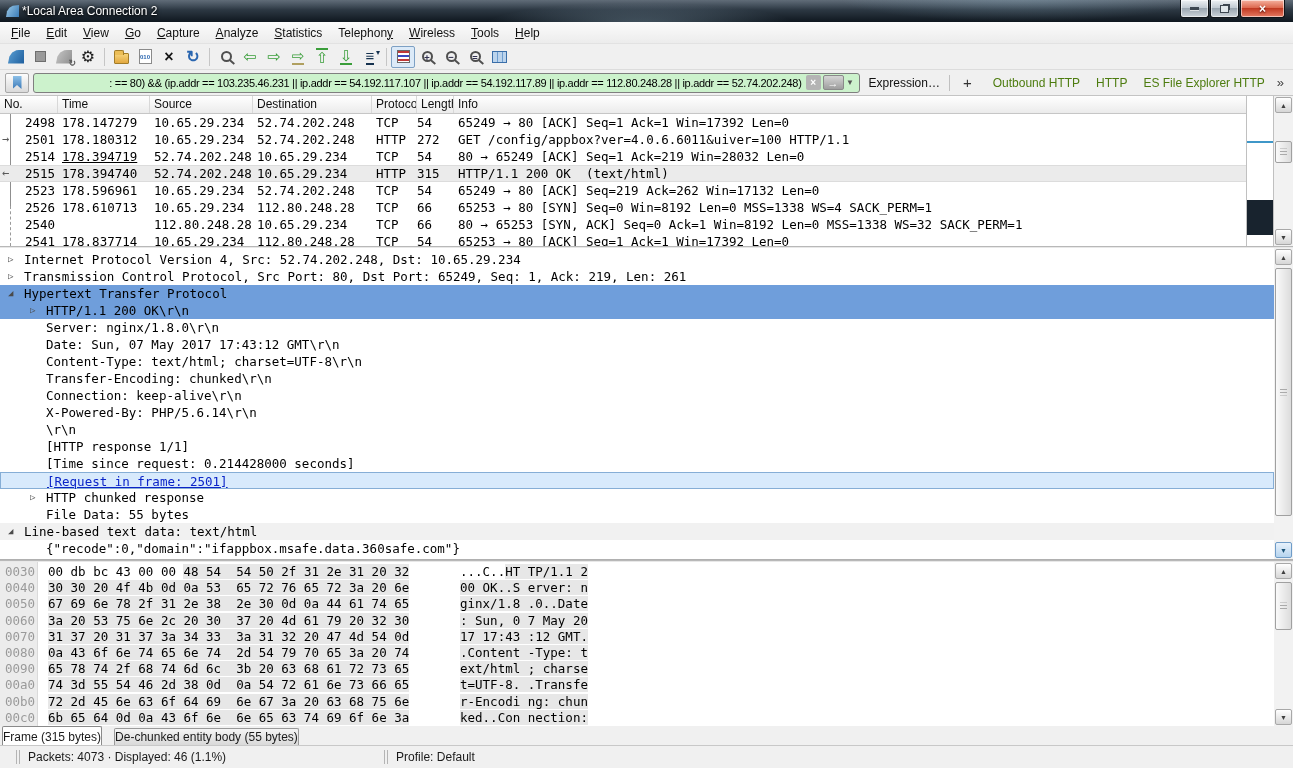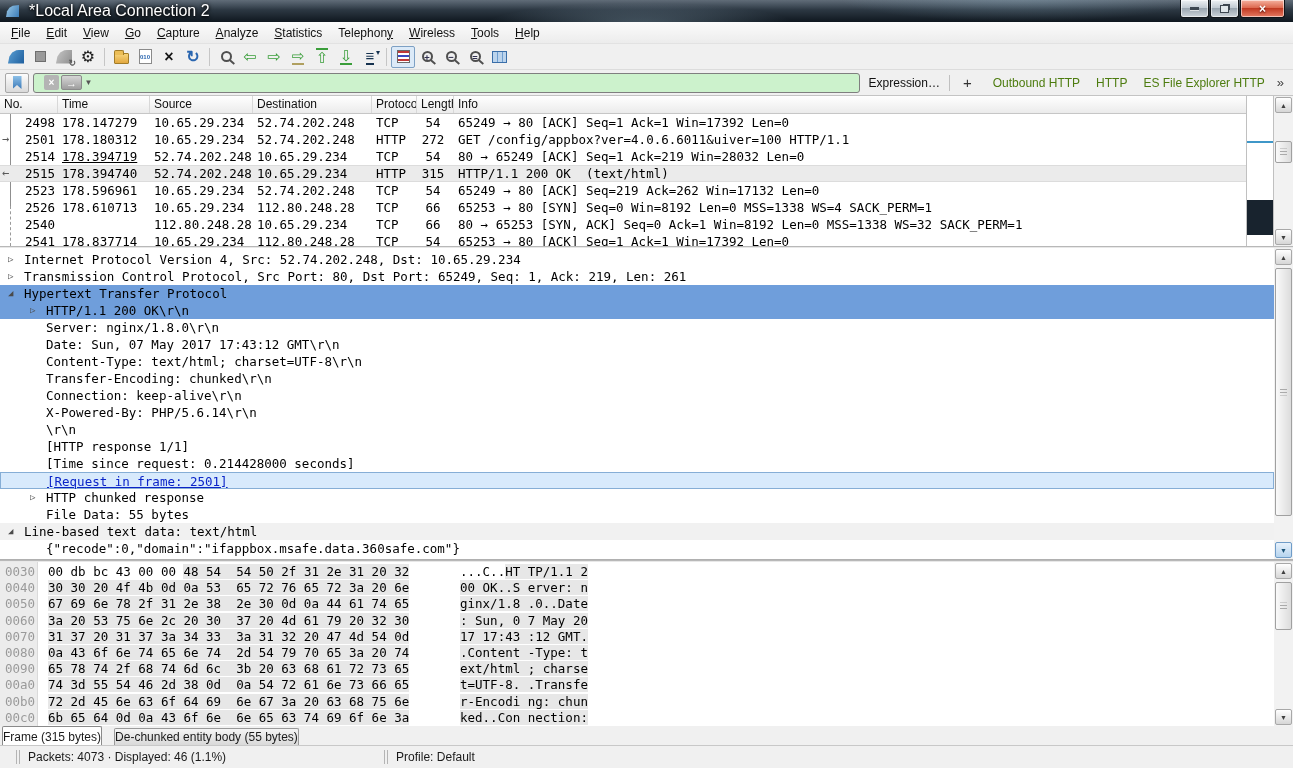--- a/index.html
+++ b/index.html
@@ -8,21 +8,21 @@
 
   
   .titlebar{height:22px;position:relative;display:flex;align-items:center;padding-left:6px;
     background:
       radial-gradient(ellipse 220px 30px at 640px 110%, rgba(170,200,220,.35), transparent 70%),
       radial-gradient(ellipse 260px 34px at 1020px -10%, rgba(150,185,205,.30), transparent 70%),
       linear-gradient(180deg, rgba(255,255,255,.16), rgba(255,255,255,0) 45%),
       linear-gradient(180deg,#42505e 0%, #27323c 55%, #0f171f 100%);}
   .title-fin{width:13px;height:12px;background:linear-gradient(120deg,#9ecbe8,#3a7cb8);
     clip-path:polygon(0 100%,8% 52%,26% 22%,52% 6%,100% 0,100% 100%)}
-  .title-text{color:#fff;font-size:16px;margin-left:10px;text-shadow:0 1px 3px #000,0 0 4px rgba(0,0,0,.8)}
+  .title-text{color:#fff;font-size:12px;margin-left:3px;text-shadow:0 1px 3px #000,0 0 4px rgba(0,0,0,.8)}
   .winbtns{position:absolute;right:8px;top:0;display:flex}
   .winbtn{width:29px;height:18px;border:1px solid #101418;border-top:none;border-radius:0 0 3px 3px;
     display:flex;align-items:center;justify-content:center;margin-left:1px;
     background:linear-gradient(180deg,#eef2f5 0%,#c2cbd3 45%,#9aa6b0 50%,#cdd4da 100%);
     box-shadow:inset 0 0 0 1px rgba(255,255,255,.55)}
   .winbtn.close{width:45px;background:linear-gradient(180deg,#f5b2a0 0%,#dd6a50 45%,#c03a22 50%,#e67a62 100%)}
   .glyph-min{width:9px;height:3px;background:#3c4650;box-shadow:0 1px 0 rgba(255,255,255,.6)}
   .glyph-restore{width:9px;height:8px;border:1px solid #3c4650;background:#dfe6ea;box-shadow:2px -2px 0 -1px #3c4650}
   .glyph-close{color:#fff;font-weight:bold;font-size:12px;text-shadow:0 1px 2px #501008;line-height:1}
 
@@ -91,21 +91,21 @@
   .listpane{height:150px;display:flex;background:#fff;overflow:hidden}
   .listmain{flex:1;display:flex;flex-direction:column;overflow:hidden;min-width:0}
   .lheader{height:18px;display:flex;background:linear-gradient(#ffffff,#ebebeb);border-bottom:1px solid #c6c6c6;font-size:12px;color:#101010}
   .lh{padding:1px 0 0 4px;border-right:1px solid #d8d8d8;white-space:nowrap;overflow:hidden;flex:none}
   .lh.last{flex:1;border-right:none}
   .lrows{flex:1;position:relative;overflow:hidden;font-family:"DejaVu Sans Mono",monospace;font-size:12.5px}
   .prow{display:flex;height:17px;line-height:17px;position:relative}
   .prow.selected{background:#ebebeb;box-shadow:inset 0 1px 0 #dcdcdc,inset 0 -1px 0 #dcdcdc}
   .pc{padding-left:4px;overflow:hidden;white-space:pre;flex:none}
   .pc.num{text-align:right;padding-left:0;padding-right:3px}
-  .pc.len{text-align:center;padding-right:5px;padding-left:0}
+  .pc.len{text-align:left;padding-right:5px;padding-left:0}
   .pc.info{flex:1}
   .pmark{position:absolute;left:2px;top:0;color:#5a5a5a;font-size:12px}
   .convline{position:absolute;left:10px;top:0;height:92px;width:0;border-left:1px solid #8f8f8f}
   .convline.dashed{top:92px;height:40px;border-left:1px dashed #9a9a9a}
   .minimap{width:28px;flex:none;border-left:1px solid #c0c0c0;border-right:1px solid #c0c0c0;background:#fff;position:relative}
   .mm-line{position:absolute;left:0;right:0;top:45px;height:2px;background:#3f97c8}
   .mm-block{position:absolute;left:0;right:0;top:104px;height:35px;background:#18232e}
 
   
   .vscroll{width:19px;flex:none;background:#f2f2f2;position:relative}
@@ -242,20 +242,21 @@
       <span class="tbbtn tb-resize-columns">
         <span class="colsicon"></span>
       </span>
     </div>
 
   <div class="filterbar">
     <div class="bookmark-btn">
       <span class="bookmark"></span>
     </div>
     <div class="filter-input">
+      <span class="filter-text">: == 80) &amp;&amp; (ip.addr == 103.235.46.231 || ip.addr == 54.192.117.107 || ip.addr == 54.192.117.89 || ip.addr == 112.80.248.28 || ip.addr == 52.74.202.248)</span>
       <span class="fclear">×</span>
       <span class="fapply">→</span>
       <span class="fcaret">▼</span>
     </div>
     <span class="expression">Expression…</span>
     <span class="fsep"></span>
     <span class="fadd">+</span>
     <div class="filter-shortcuts">
         <span class="filter-shortcut">Outbound HTTP</span>
         <span class="filter-shortcut">HTTP</span>

